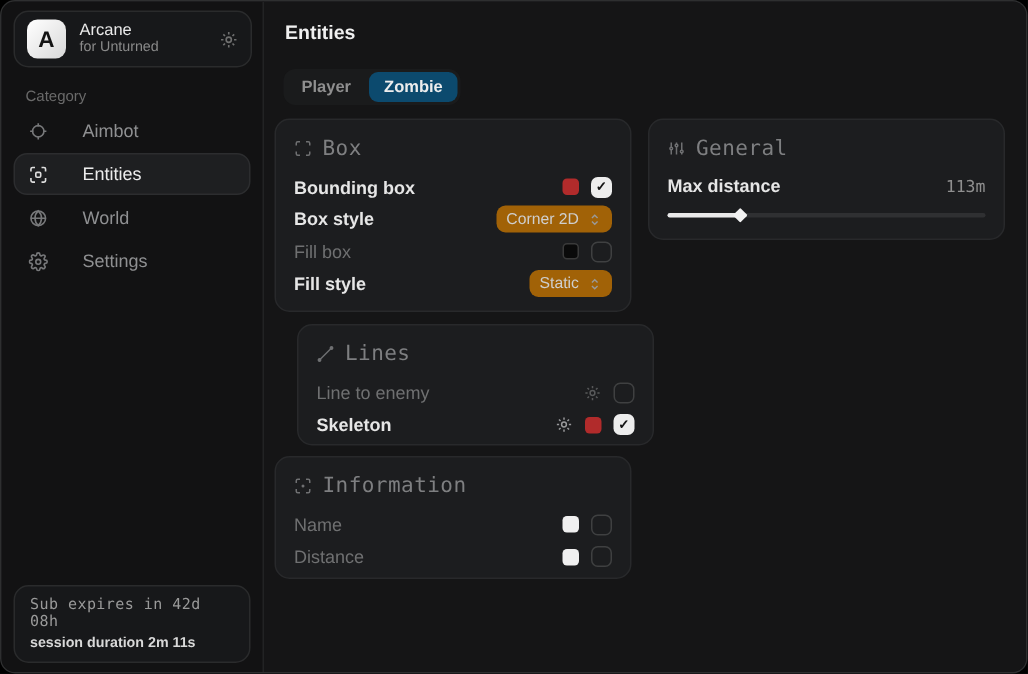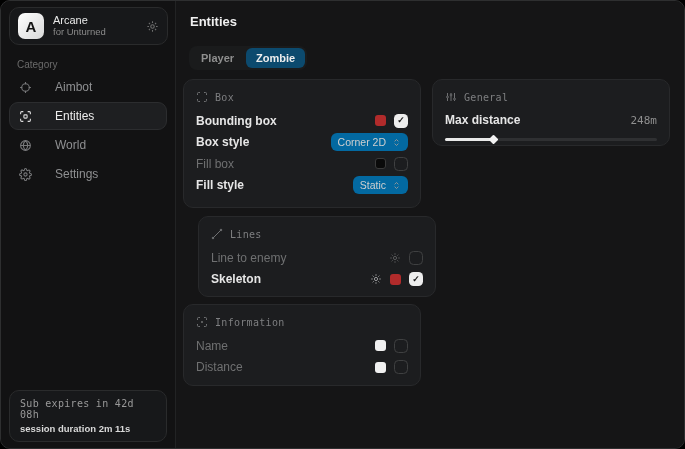--- a/index.html
+++ b/index.html
@@ -25,34 +25,34 @@
   
   .main{flex:1;position:relative;background:#151516;}
   .page-title{position:absolute;left:14px;top:13px;font-size:13px;font-weight:bold;color:#f0f0f0;}
   .tabs{position:absolute;left:13px;top:45px;display:inline-flex;background:#1a1b1c;border-radius:8px;padding:2px;gap:2px;}
   .tab{font-size:11px;font-weight:600;color:#8f8f8f;padding:4px 10px;border-radius:6px;cursor:pointer;}
   .tab.active{background:#0c4a6e;color:#ededed;}
   .card{position:absolute;background:#1c1d1f;border:1px solid #28292b;border-radius:10px;padding:11px 12px;box-sizing:border-box;width:238px;}
   .card-box{left:7px;top:78px;height:129px;}
   .card-lines{left:22px;top:215px;height:81px;}
   .card-info{left:7px;top:303px;height:82px;}
-  .card-general{left:256px;top:78px;height:67px;}
+  .card-general{left:256px;top:78px;height:81px;}
   .card-head{display:flex;align-items:center;gap:7px;color:#7e7f81;margin-bottom:7px;}
   .card-head .ci{display:flex;color:#6f7072;}
-  .card-title{font-family:"DejaVu Sans Mono",monospace;font-size:10px;letter-spacing:.3px;}
+  .card-title{font-family:"DejaVu Sans Mono",monospace;font-size:14px;letter-spacing:.3px;}
   .row{display:flex;align-items:center;justify-content:space-between;height:21.5px;}
   .row-label{font-size:12px;font-weight:600;color:#e6e6e6;}
   .row.dim .row-label{color:#6f7071;font-weight:400;}
   .ctrls{display:flex;align-items:center;gap:8px;}
   .swatch{width:11px;height:11px;border-radius:3px;box-sizing:border-box;}
   .swatch.bordered{border:1px solid #3a3a3a;}
   .checkbox{width:14px;height:14px;border-radius:4.5px;box-sizing:border-box;display:flex;align-items:center;justify-content:center;cursor:pointer;}
   .checkbox.unchecked{border:1.5px solid #3f4041;background:transparent;}
   .checkbox.checked{background:#ededed;color:#141414;font-size:9px;font-weight:bold;line-height:1;}
-  .dropdown{display:flex;align-items:center;gap:6px;background:#0369a1;border-radius:6px;padding:3px 7px;font-size:10.5px;color:#cfcfcf;cursor:pointer;}
+  .dropdown{display:flex;align-items:center;gap:6px;background:#a16207;border-radius:6px;padding:3px 7px;font-size:10.5px;color:#cfcfcf;cursor:pointer;}
   .dropdown .di{display:flex;color:#9a9a9a;}
   .rowgear{display:flex;color:#98999b;cursor:pointer;}
   .row.dim .rowgear{color:#58595a;}
   .gen-row{display:flex;align-items:center;justify-content:space-between;height:20px;margin-top:2px;}
   .gen-value{font-family:"DejaVu Sans Mono",monospace;font-size:11px;color:#8f8f8f;}
   .slider{position:relative;height:9px;margin-top:5px;cursor:pointer;}
   .slider-track{position:absolute;left:0;right:0;top:3px;height:3px;background:#2f3032;border-radius:2px;}
   .slider-fill{position:absolute;left:0;top:3px;height:3px;background:#e9e9e9;border-radius:2px;}
   .slider-handle{position:absolute;top:1px;width:7px;height:7px;background:#f2f2f2;transform:rotate(45deg);border-radius:1px;}
   svg{display:block;}
@@ -259,21 +259,21 @@
               <path d="M5 4v6M5 14v6M12 4v2M12 10v10M19 4v10M19 18v2"></path>
               <circle cx="5" cy="12" r="1.8"></circle>
               <circle cx="12" cy="8" r="1.8"></circle>
               <circle cx="19" cy="16" r="1.8"></circle>
             </svg>
         </span>
         <span class="card-title">General</span>
       </div>
       <div class="gen-row">
         <span class="row-label">Max distance</span>
-        <span class="gen-value">248m</span>
+        <span class="gen-value">113m</span>
       </div>
       <div class="slider">
         <div class="slider-track"></div>
         <div class="slider-fill" style="width: 22%;"></div>
         <div class="slider-handle" style="left: 21%;"></div>
       </div>
     </div>
 
   </div>
 </div>

